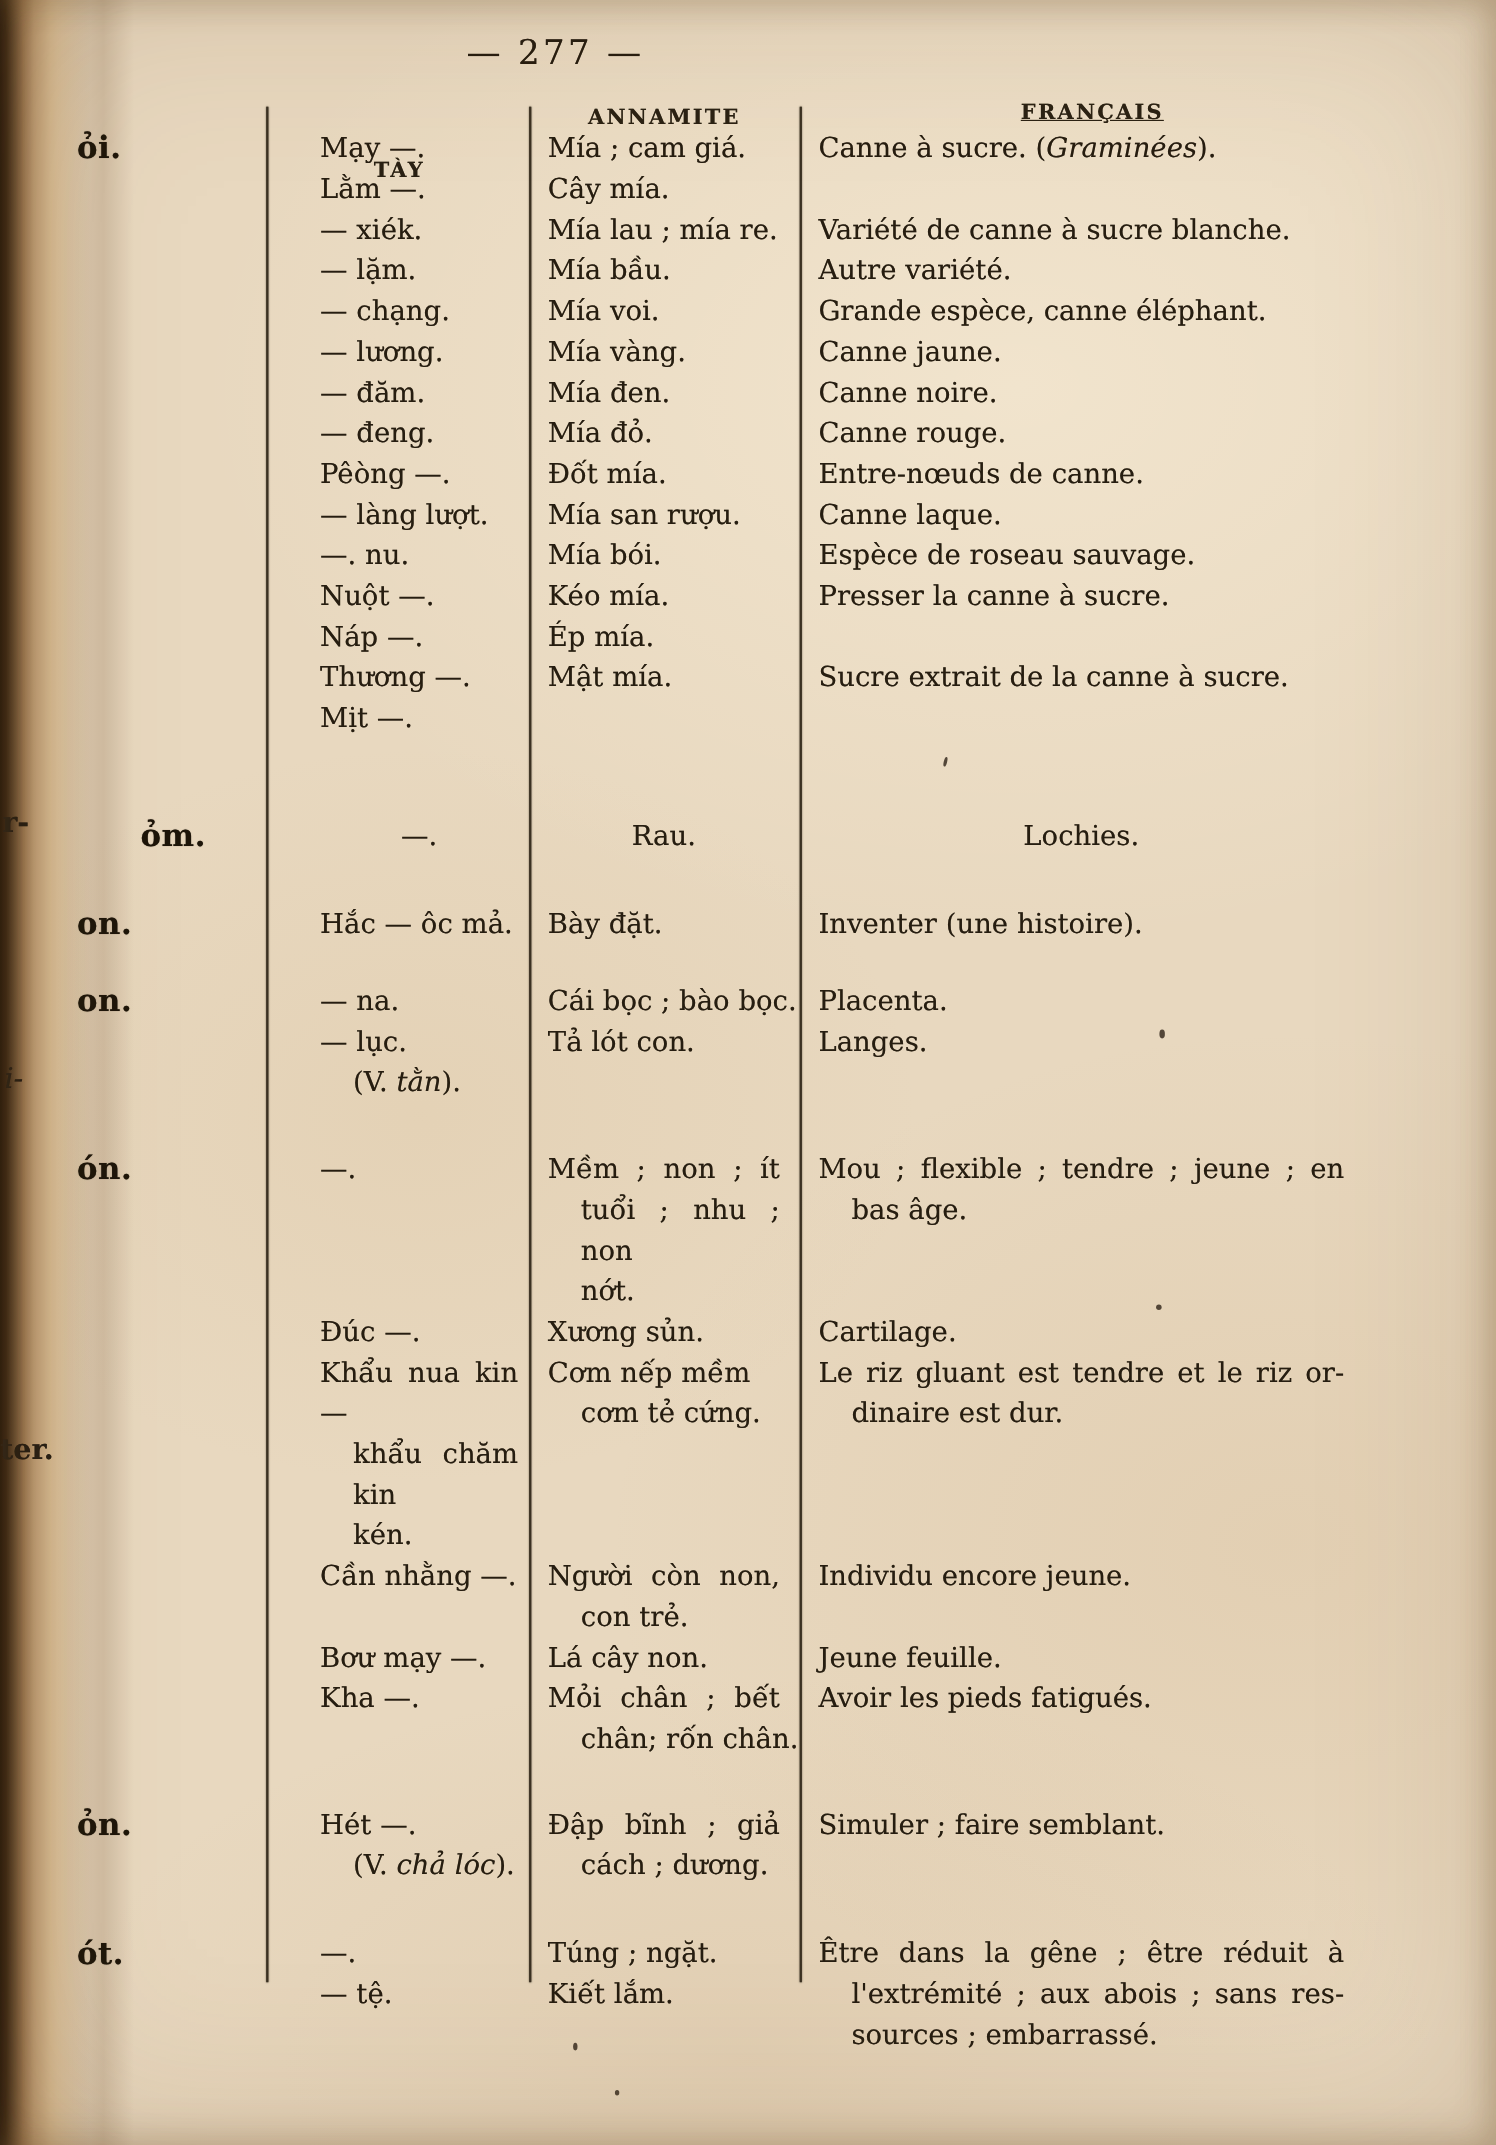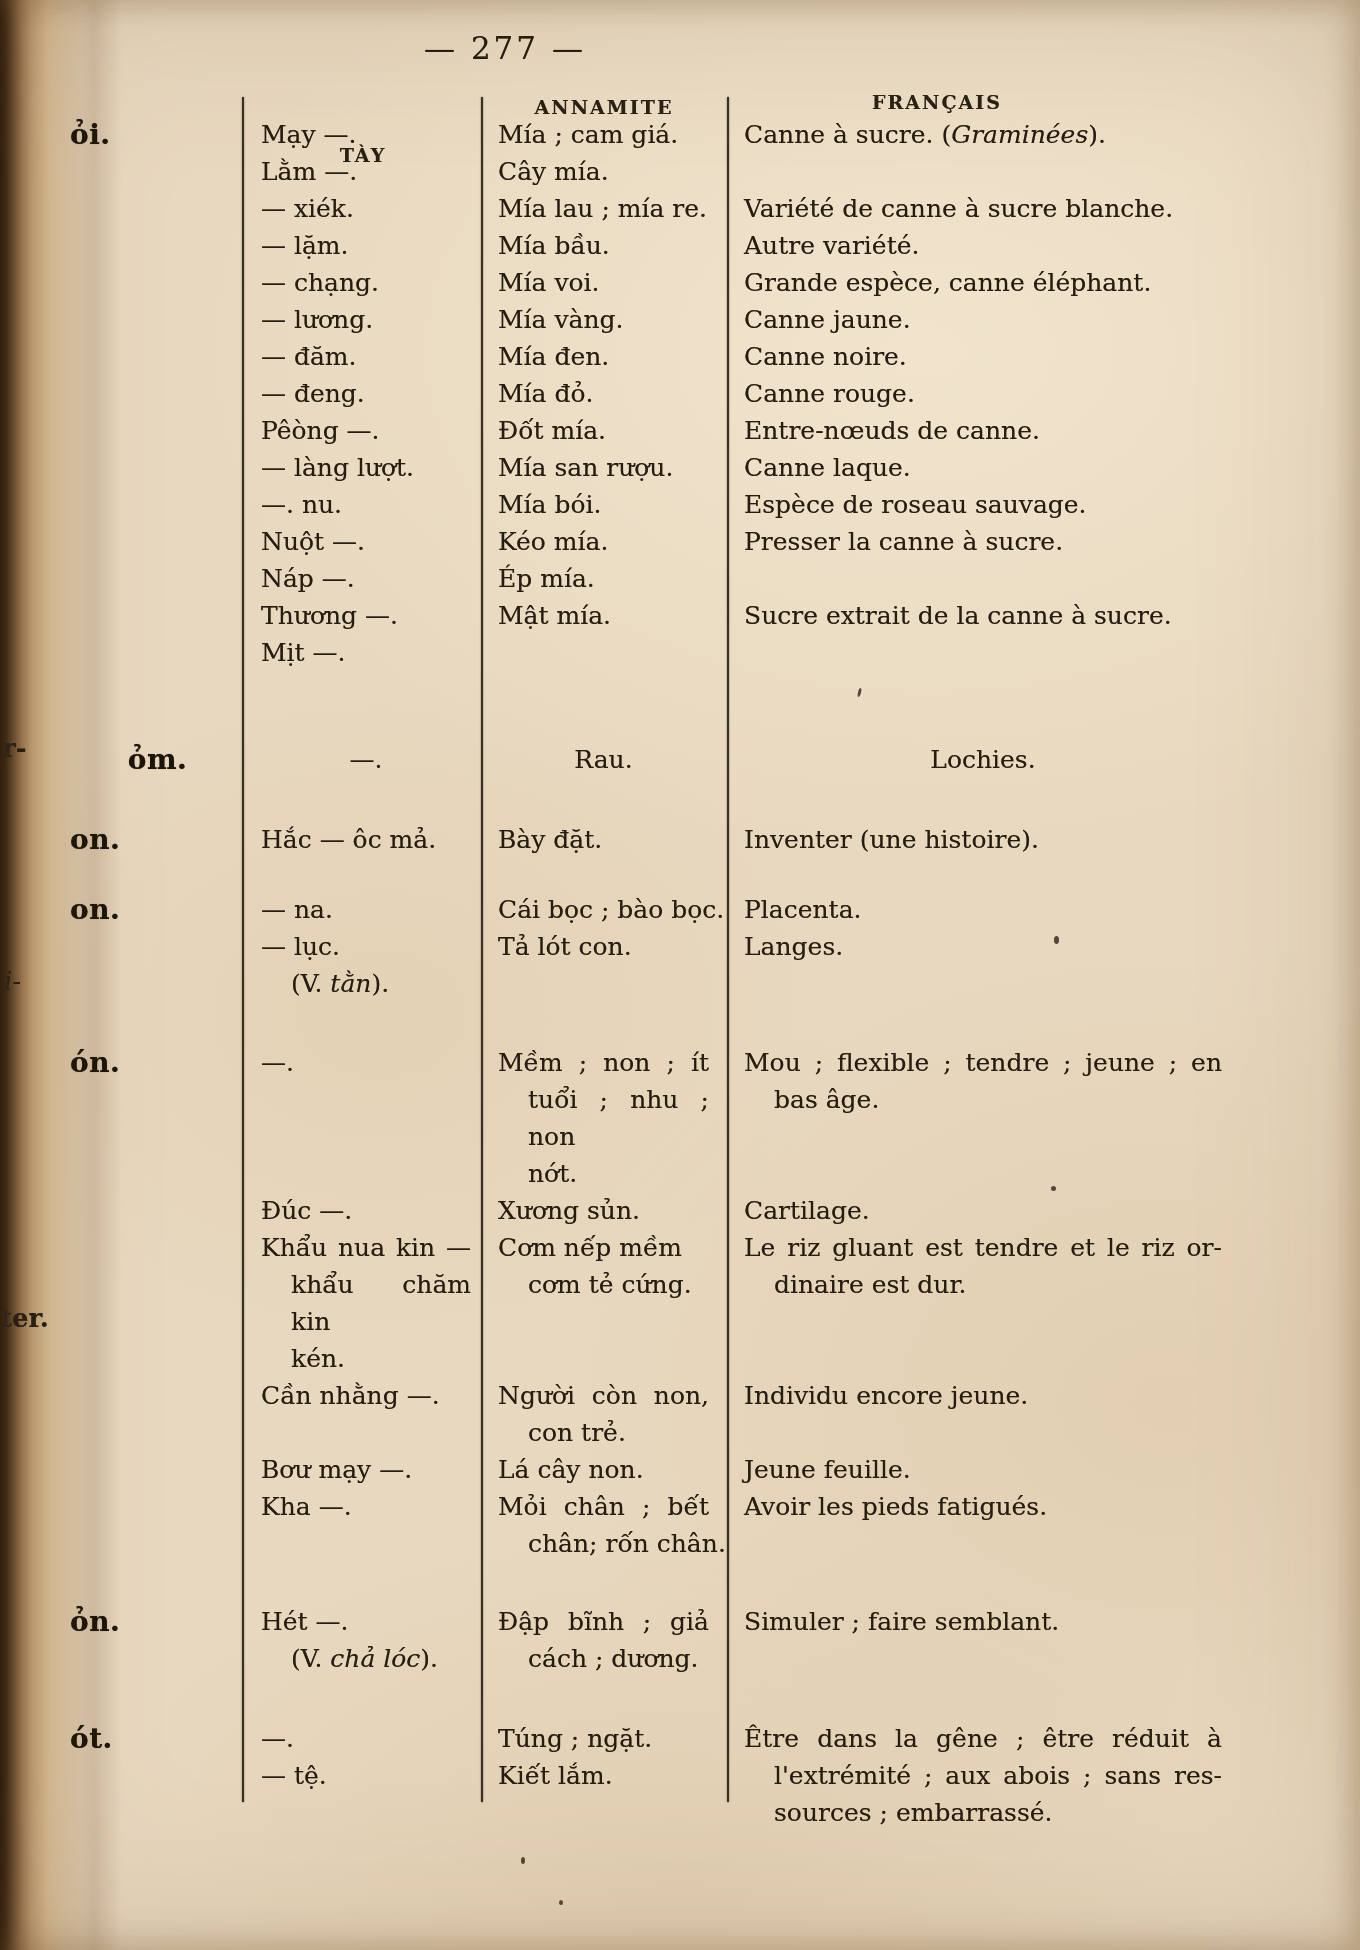--- a/index.html
+++ b/index.html
@@ -42,21 +42,21 @@
     font-size:31px; letter-spacing:3px; color:#241b0e;
     text-shadow: 0 0 0.6px rgba(36,27,14,0.6);
   }
   .colhead {
     position:absolute; transform:translateX(-50%);
     font-size:19px; font-weight:bold; letter-spacing:2px; color:#2a2113;
     text-shadow: 0 0 0.5px rgba(42,33,19,0.6);
   }
   #ch-tay { left:363px; top:100px;margin-top:44px; }
   #ch-ann { left:604px; top:96px; }
-  #ch-fra { left:937px; top:91px; }
+  #ch-fra { left:993px; top:91px;text-decoration:underline; }
 
   .rule {
     position:absolute; top:97px; width:2px; height:1705px;
     background:#3b3122; box-shadow:0 0 1.5px rgba(59,49,34,0.9); z-index:3;
   }
   #rule1 { left:242px; } #rule2 { left:481px; } #rule3 { left:727px; }
 
   #entries { position:absolute; left:0; top:116px; width:1250px; z-index:4; }
   #entries .section:nth-child(2) { margin-top:70px;text-align:center; }
   #entries .section:nth-child(3) { margin-top:43px; }
@@ -68,21 +68,21 @@
   .row { display:grid; grid-template-columns:245px 236px 246px 1fr; align-items:start; }
   .cell { font-size:25px; text-shadow:0 0 0.5px rgba(38,29,16,0.55); }
   .ln { line-height:37px; min-height:37px; white-space:nowrap; }
   .ln.j { white-space:normal; text-align:justify; text-align-last:justify; }
   .ln.ind { padding-left:30px; }
   .it { font-style:italic; }
   .head-cell .headword {
     padding-left:70px; font-weight:bold; font-size:28px; line-height:37px;
     letter-spacing:0.5px; color:#1d1509; text-shadow:0 0 0.7px rgba(29,21,9,0.7);
   }
-  .t-cell { padding-left:16px; padding-right:10px; }
+  .t-cell { padding-left:16px; padding-right:10px;margin-left:30px; }
   .a-cell { padding-left:17px; padding-right:18px; }
   .f-cell { padding-left:17px; padding-right:28px; }
 
   .frag {
     position:absolute; z-index:5; font-size:26px; font-weight:bold; color:#241c12;
     text-shadow:0 0 0.5px rgba(36,28,18,0.6);
   }
   #frag-0 { left:2px;  top:733px; }
   #frag-1 { left:4px;  top:966px; font-style:italic; font-weight:normal; }
   #frag-2 { left:0px;  top:1303px; }

